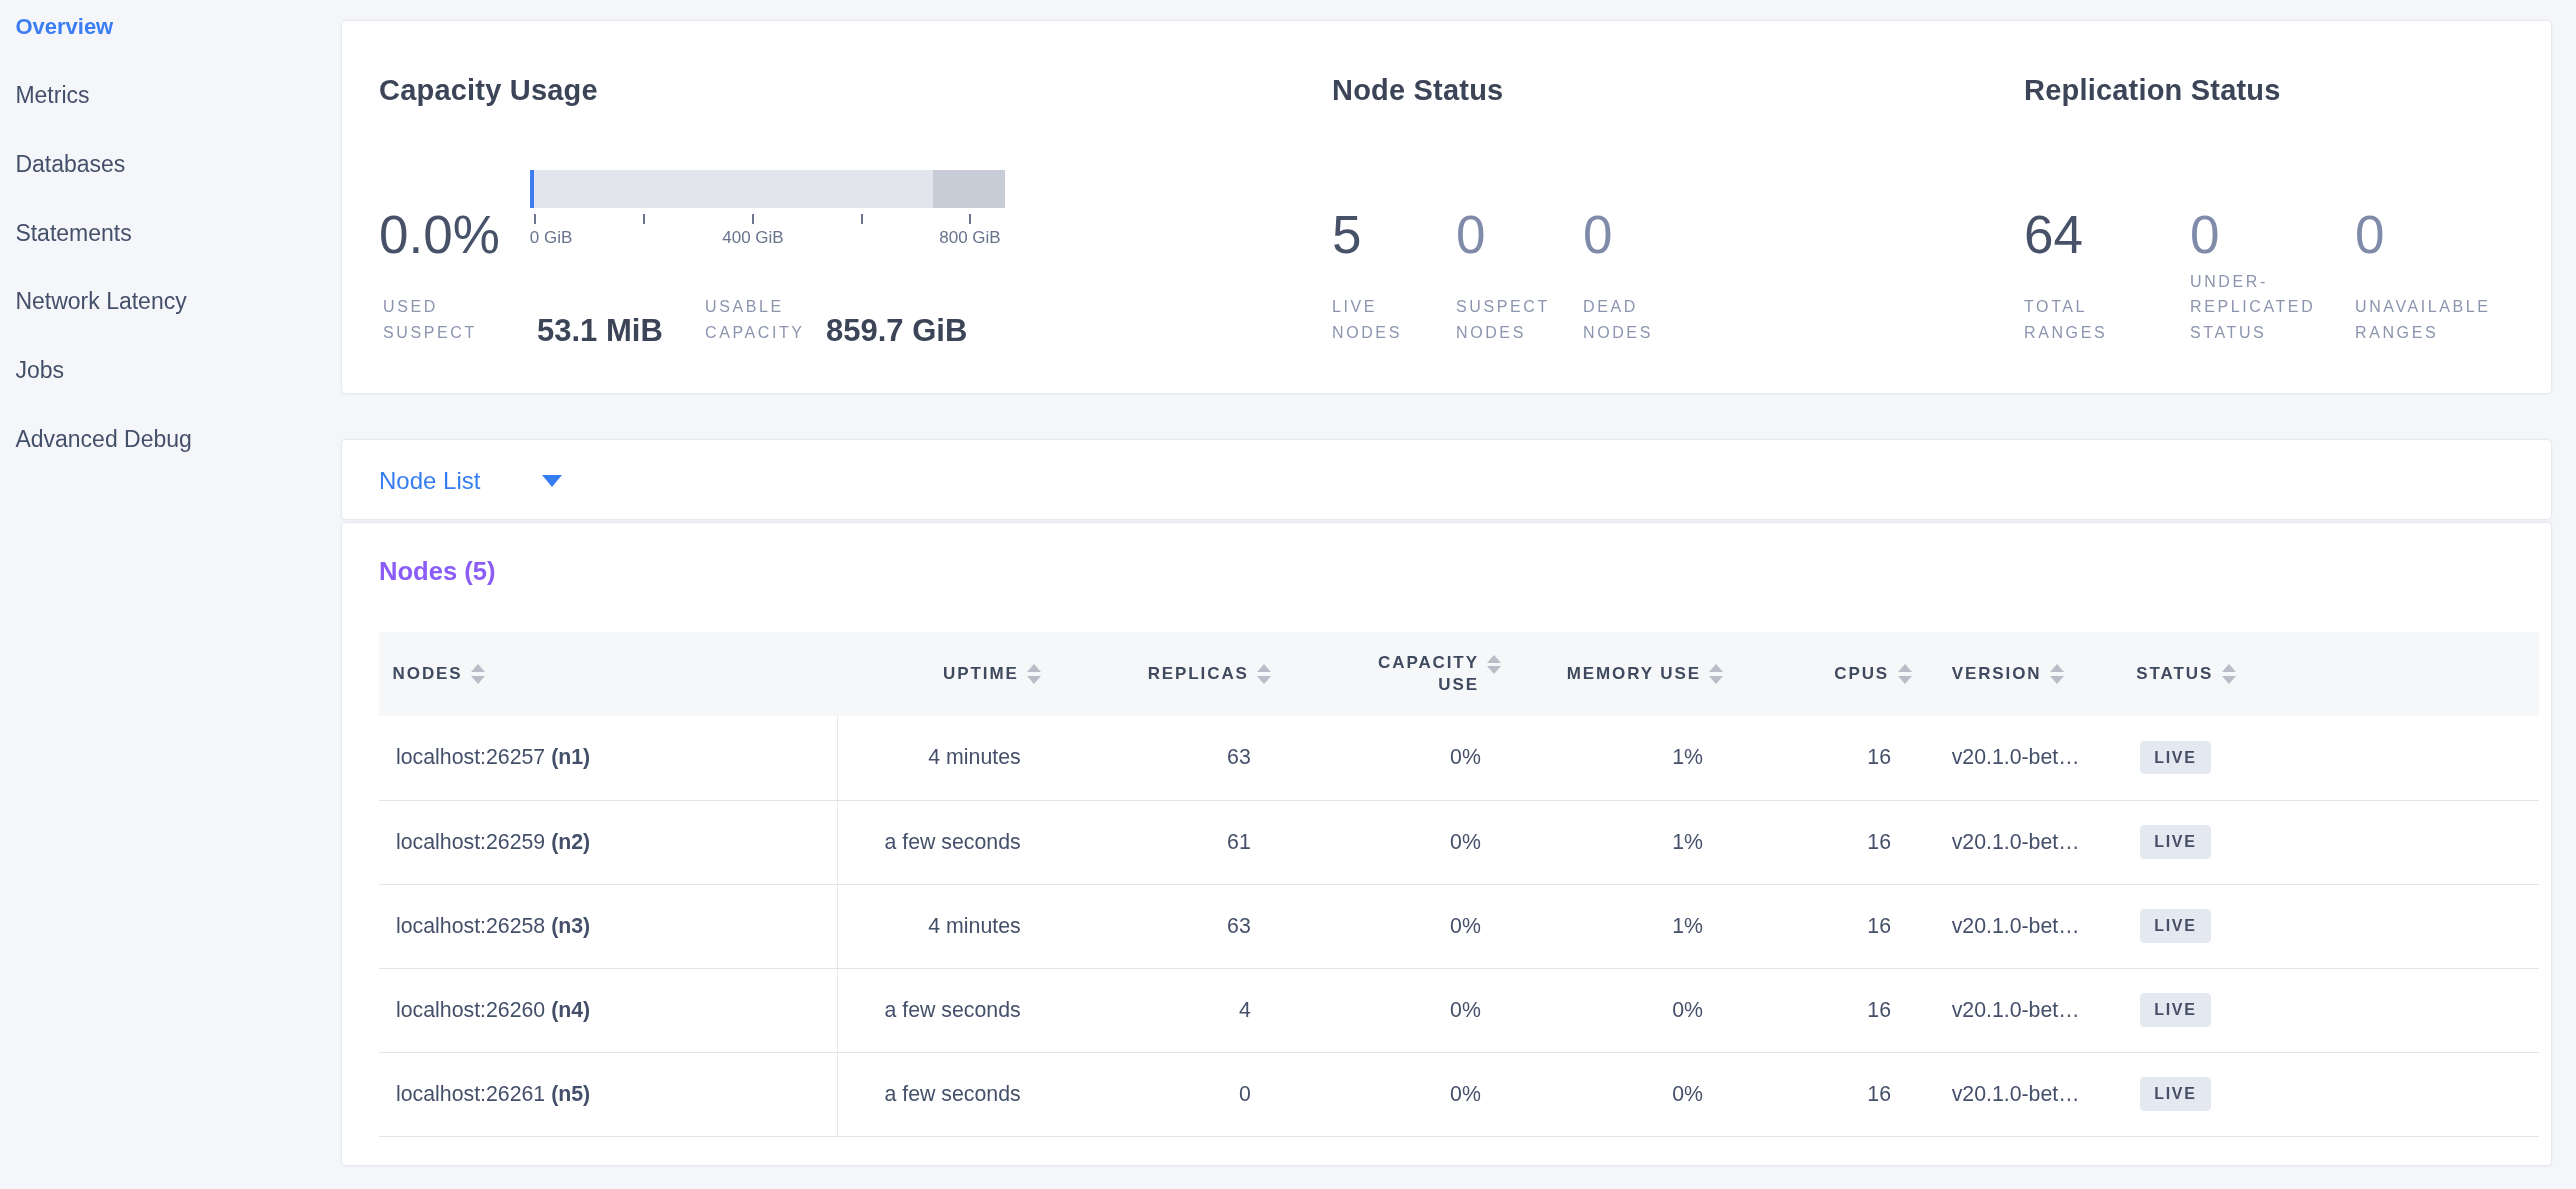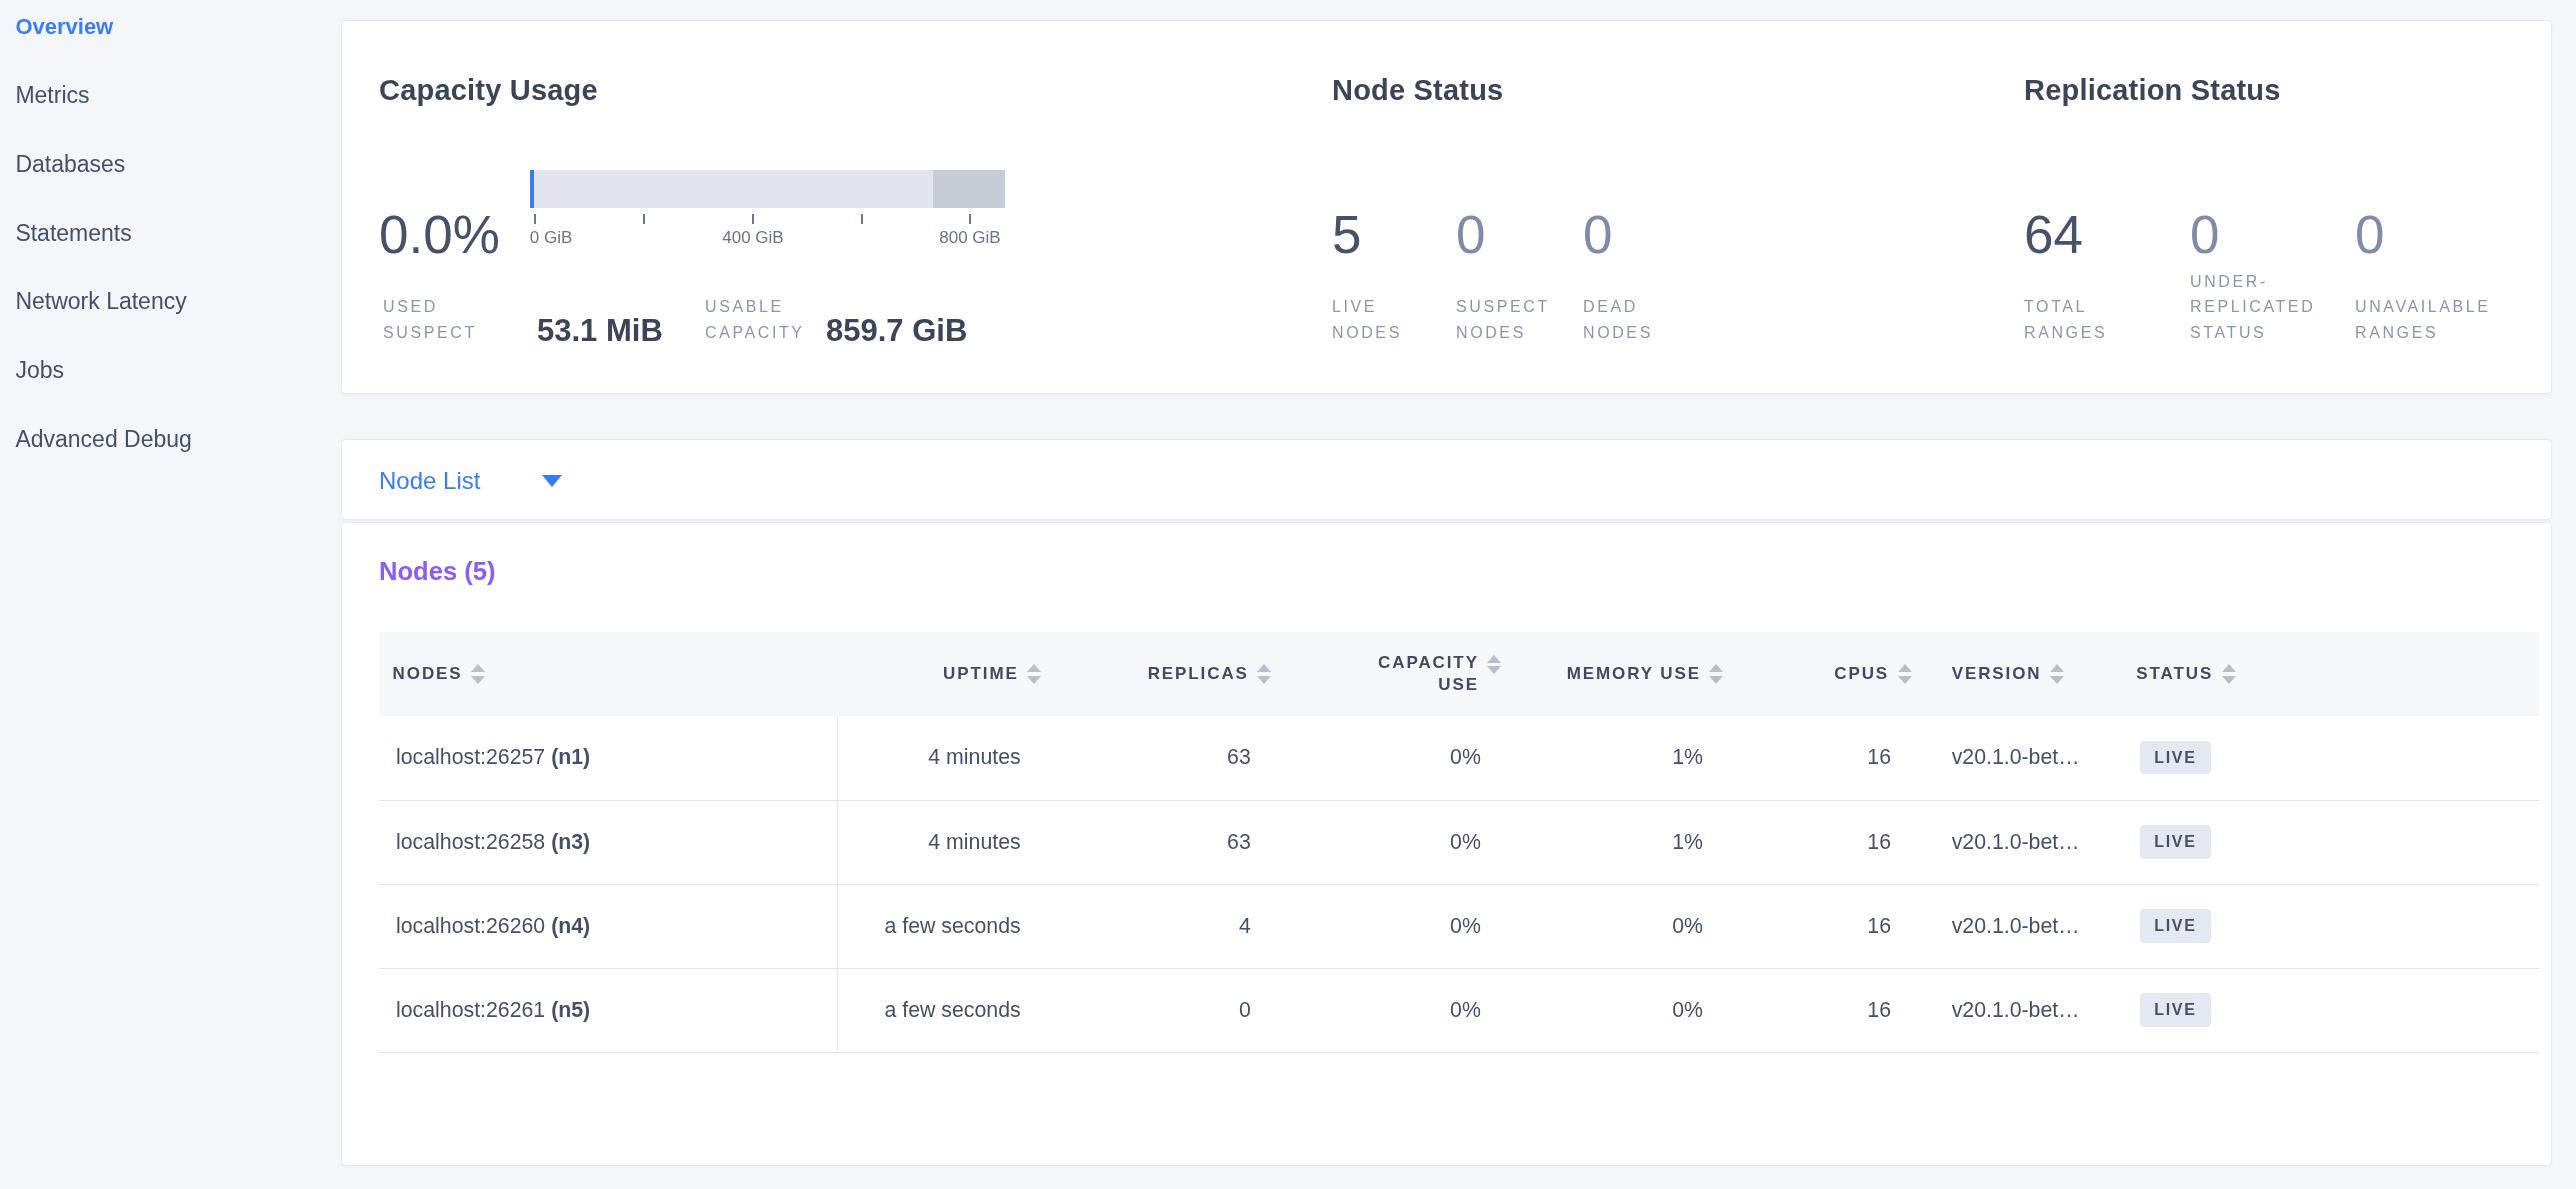--- a/index.html
+++ b/index.html
@@ -287,20 +287,30 @@
         <td class="c-node"><span>localhost:26257</span> <span class="node-id">(n1)</span></td>
         <td class="num">4 minutes</td>
         <td class="num">63</td>
         <td class="num">0%</td>
         <td class="num">1%</td>
         <td class="num">16</td>
         <td class="c-version">v20.1.0-bet…</td>
         <td class="c-status"><span class="badge">LIVE</span></td>
       </tr>
       <tr>
+        <td class="c-node"><span>localhost:26259</span> <span class="node-id">(n2)</span></td>
+        <td class="num">a few seconds</td>
+        <td class="num">61</td>
+        <td class="num">0%</td>
+        <td class="num">1%</td>
+        <td class="num">16</td>
+        <td class="c-version">v20.1.0-bet…</td>
+        <td class="c-status"><span class="badge">LIVE</span></td>
+      </tr>
+      <tr>
         <td class="c-node"><span>localhost:26258</span> <span class="node-id">(n3)</span></td>
         <td class="num">4 minutes</td>
         <td class="num">63</td>
         <td class="num">0%</td>
         <td class="num">1%</td>
         <td class="num">16</td>
         <td class="c-version">v20.1.0-bet…</td>
         <td class="c-status"><span class="badge">LIVE</span></td>
       </tr>
       <tr>

